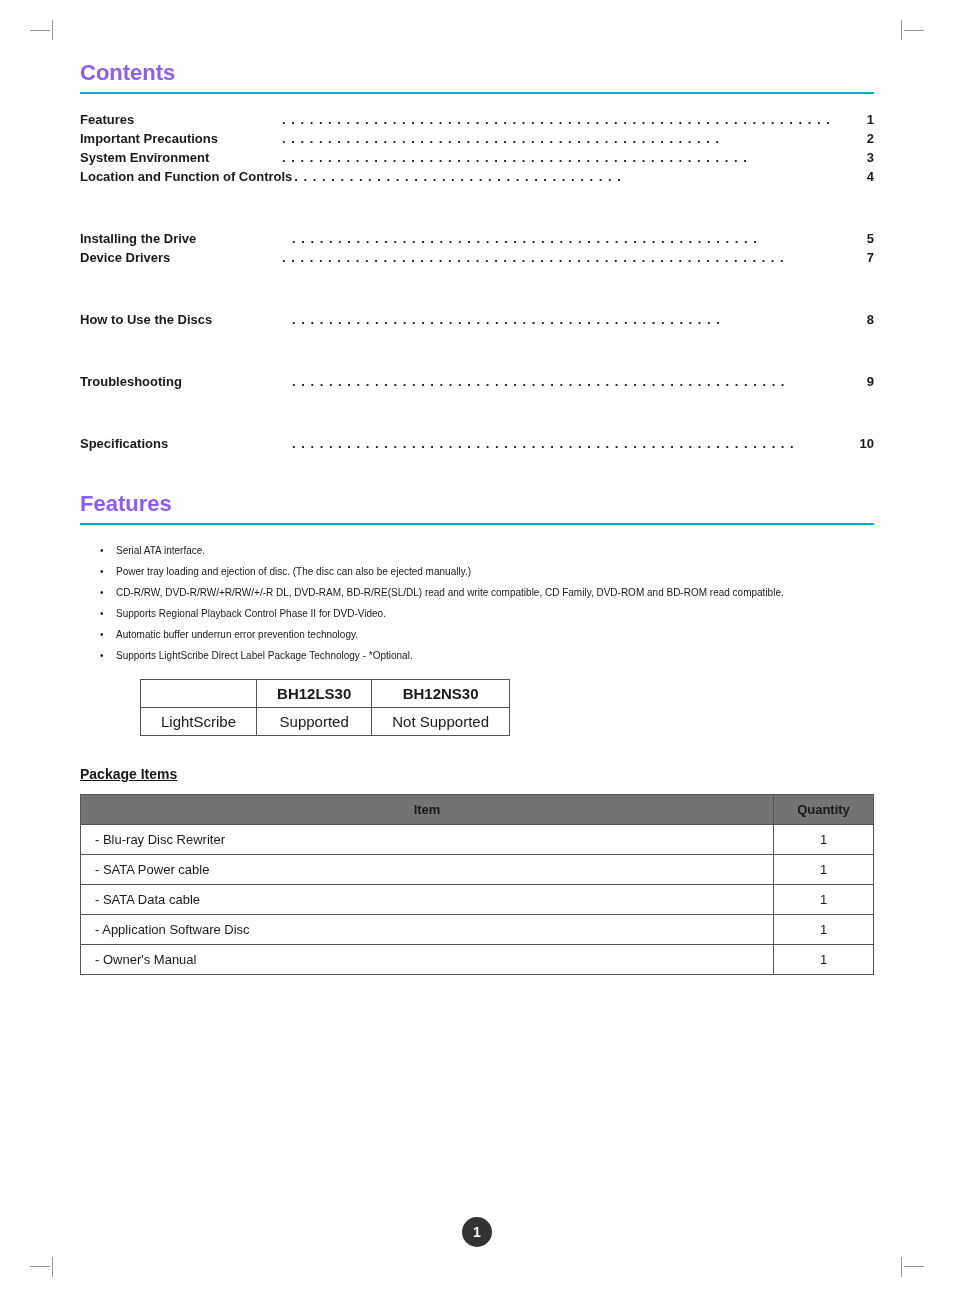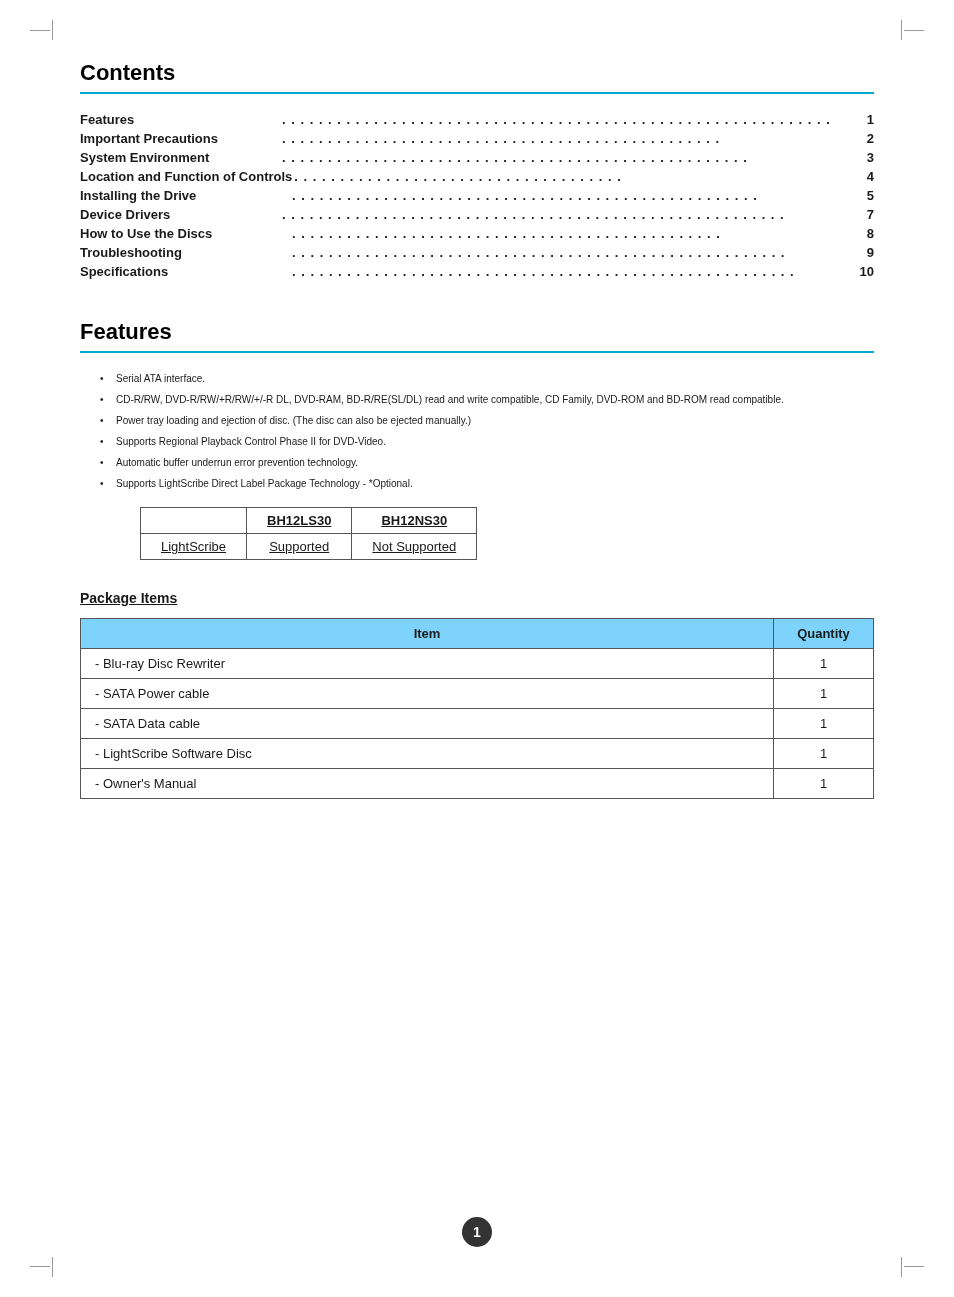--- a/index.html
+++ b/index.html
@@ -37,21 +37,21 @@
     .corner-top-right-h { position: absolute; top: 30px; right: 30px; width: 20px; height: 1px; background: #999; }
     .corner-bottom-left-v { bottom: 20px; left: 52px; height: 20px; }
     .corner-bottom-left-h { position: absolute; bottom: 30px; left: 30px; width: 20px; height: 1px; background: #999; }
     .corner-bottom-right-v { bottom: 20px; right: 52px; height: 20px; }
     .corner-bottom-right-h { position: absolute; bottom: 30px; right: 30px; width: 20px; height: 1px; background: #999; }
 
     
     .section-title {
       font-size: 22px;
       font-weight: bold;
-      color: #000000;
+      color: #8b5cf6;
       margin-bottom: 6px;
     }
 
     .section-divider {
       border: none;
       border-top: 2px solid #00aacc;
       margin-bottom: 18px;
     }
 
     
@@ -121,22 +121,21 @@
     .ls-table {
       border-collapse: collapse;
       margin-left: 60px;
       margin-bottom: 30px;
     }
 
     .ls-table th, .ls-table td {
       border: 1px solid #555;
       padding: 5px 20px;
       text-align: center;
-      font-size: 13px;
-      text-decoration: underline;
+      font-size: 15px;
     }
 
     .ls-table th {
       font-weight: bold;
       background: #ffffff;
     }
 
     .ls-table td:first-child {
       text-align: center;
     }
@@ -157,21 +156,21 @@
 
     .package-table th, .package-table td {
       border: 1px solid #555;
       padding: 7px 14px;
       font-size: 13px;
     }
 
     .package-table th {
       font-weight: bold;
       text-align: center;
-      background: #7dd3fc;
+      background: #737373;
     }
 
     .package-table td:last-child {
       text-align: center;
       width: 100px;
     }
 
     
     .page-number-container {
       position: absolute;
@@ -191,20 +190,21 @@
       display: flex;
       align-items: center;
       justify-content: center;
       color: white;
       font-size: 14px;
       font-weight: bold;
     }
 
     .indent-label {
       min-width: 210px;
+      margin-top: 43px;
     }
   </style>
 </head>
 <body>
 
 <div class="page">
 
   <div class="corner-top-left-v corner-mark"></div>
   <div class="corner-top-left-h"></div>
   <div class="corner-top-right-v corner-mark"></div>
@@ -264,22 +264,22 @@
       <span class="toc-page">10</span>
     </div>
   </div>
 
   <div class="features-section">
     <div class="section-title">Features</div>
     <hr class="section-divider">
 
     <ul class="bullet-list">
       <li>Serial ATA interface.</li>
+      <li>Power tray loading and ejection of disc. (The disc can also be ejected manually.)</li>
       <li>CD-R/RW, DVD-R/RW/+R/RW/+/-R DL, DVD-RAM, BD-R/RE(SL/DL) read and write compatible, CD Family, DVD-ROM and BD-ROM read compatible.</li>
-      <li>Power tray loading and ejection of disc. (The disc can also be ejected manually.)</li>
       <li>Supports Regional Playback Control Phase II for DVD-Video.</li>
       <li>Automatic buffer underrun error prevention technology.</li>
       <li>Supports LightScribe Direct Label Package Technology - *Optional.</li>
     </ul>
 
 
     <table class="ls-table">
       <thead>
         <tr>
           <th></th>
@@ -314,21 +314,21 @@
         </tr>
         <tr>
           <td>- SATA Power cable</td>
           <td>1</td>
         </tr>
         <tr>
           <td>- SATA Data cable</td>
           <td>1</td>
         </tr>
         <tr>
-          <td>- LightScribe Software Disc</td>
+          <td>- Application Software Disc</td>
           <td>1</td>
         </tr>
         <tr>
           <td>- Owner's Manual</td>
           <td>1</td>
         </tr>
       </tbody>
     </table>
   </div>
 

